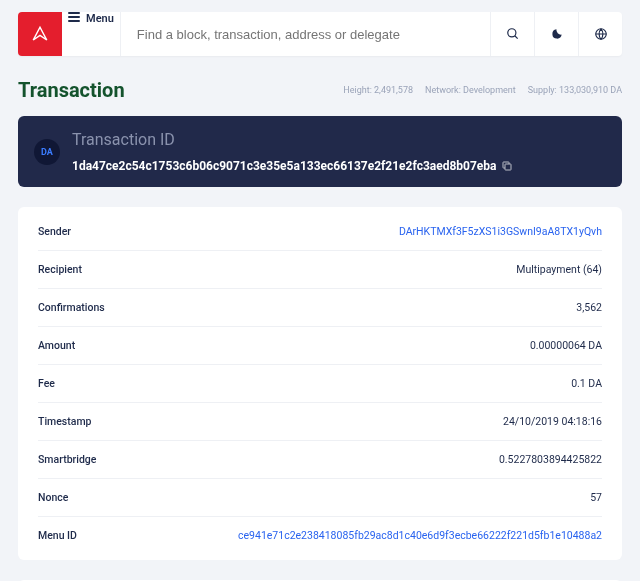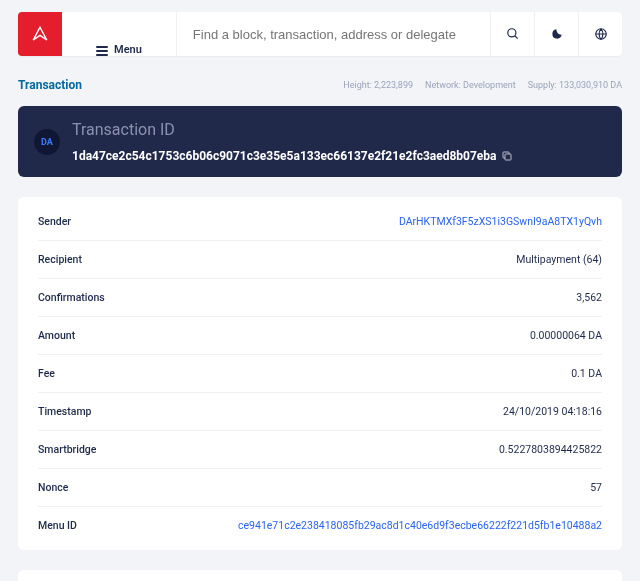--- a/index.html
+++ b/index.html
@@ -1,29 +1,29 @@
 <!DOCTYPE html>
 <html><head>
 <meta charset="utf-8">
 <style>
 *{box-sizing:border-box;margin:0;padding:0}
 body{font-family:-apple-system,BlinkMacSystemFont,"Segoe UI",Roboto,sans-serif;background:#f2f4f8;color:#1e2a4a;font-size:12px}
 .topbar{display:flex;align-items:center;background:#fff;height:44px;margin:12px 18px 0;border-radius:4px;box-shadow:0 1px 2px rgba(0,0,0,.04)}
 .logo{width:44px;height:44px;background:#e41e2d;display:flex;align-items:center;justify-content:center;border-radius:4px 0 0 4px}
 .logo svg{width:18px;height:18px}
-.menu-btn{display:flex;align-items:flex-end;gap:6px;padding:0 34px;font-size:11px;font-weight:600;color:#1e2a4a;border-right:1px solid #eef0f4;height:100%}
+.menu-btn{display:flex;align-items:flex-start;gap:6px;padding:0 6px;font-size:11px;font-weight:600;color:#1e2a4a;border-right:1px solid #eef0f4;height:100%}
 .menu-btn .bars{display:flex;flex-direction:column;gap:2px}
 .menu-btn .bars span{width:12px;height:2px;background:#1e2a4a;border-radius:1px}
 .search{flex:1;padding:0 16px}
 .search input{width:100%;border:none;outline:none;font-size:13px;color:#9aa3b8}
 .top-icons{display:flex;height:100%}
 .top-icon{width:44px;display:flex;align-items:center;justify-content:center;border-left:1px solid #eef0f4;color:#1e2a4a}
 .container{padding:22px 18px}
 .header-row{display:flex;align-items:center;justify-content:space-between;margin-bottom:14px}
-.page-title{font-size:12px;font-weight:700;color:#0369a1}
+.page-title{font-size:20px;font-weight:700;color:#14532d}
 .meta{font-size:9px;color:#9aa3b8;display:flex;gap:12px}
 .txid-card{background:#21294a;border-radius:6px;padding:14px 16px;display:flex;align-items:center;gap:12px;margin-bottom:20px}
 .txid-badge{width:26px;height:26px;border-radius:50%;background:#101735;display:flex;align-items:center;justify-content:center;color:#3b7cff;font-size:9px;font-weight:700}
 .txid-label{font-size:16px;color:#8a92ad;margin-bottom:10px}
 .txid-val{font-size:12px;font-weight:700;color:#fff;display:flex;align-items:center;gap:4px}
 .copy-icon{width:12px;height:12px;opacity:.7}
 .card{background:#fff;border-radius:6px;padding:6px 20px;margin-bottom:20px}
 .row{display:flex;justify-content:space-between;align-items:flex-end;padding:12px 0;border-bottom:1px solid #eef0f4;font-size:10.5px}
 .row:last-child{border-bottom:none}
 .row .label{color:#1e2a4a;font-weight:500}
@@ -70,21 +70,21 @@
           <path d="M3 12h18M12 3a14 14 0 0 1 0 18M12 3a14 14 0 0 0 0 18"></path>
         </svg>
     </div>
   </div>
 </div>
 
 <div class="container">
   <div class="header-row">
     <h1 class="page-title">Transaction</h1>
     <div class="meta">
-      <span><span>Height:</span> <span>2,223,899</span></span>
+      <span><span>Height:</span> <span>2,491,578</span></span>
       <span><span>Network:</span> <span>Development</span></span>
       <span><span>Supply:</span> <span>133,030,910 DA</span></span>
     </div>
   </div>
 
   <div class="txid-card">
     <div class="txid-badge">DA</div>
     <div>
       <div class="txid-label">Transaction ID</div>
       <div class="txid-val">

